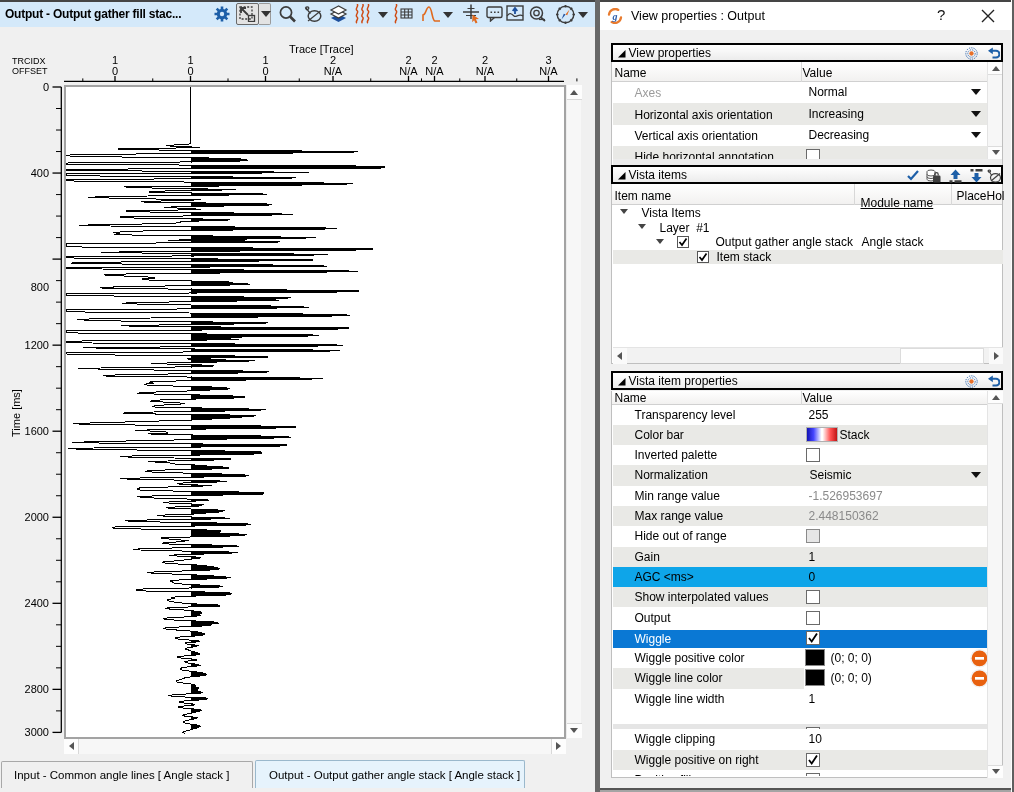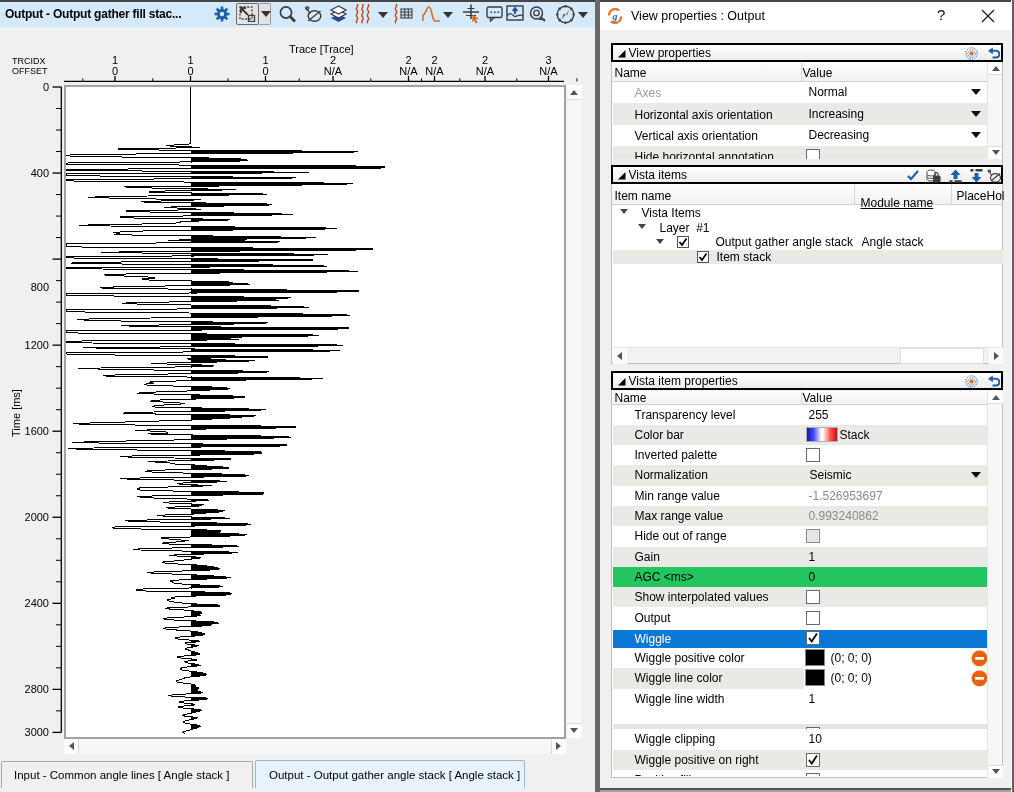--- a/index.html
+++ b/index.html
@@ -409,31 +409,31 @@
 <div class="abs t12" style="left:22px;top:3px;">Normalization</div>
 <div class="abs t12" style="left:197px;top:3px;">Seismic</div>
         <div class="dd" style="left:358px;top:7px;"></div>
 </div>
 <div class="row" style="top:95.19999999999999px;height:20.3px;background:#fff;">
 <div class="abs t12" style="left:22px;top:3px;">Min range value</div>
 <div class="abs t12" style="left:196px;top:3px;color:#8a8a8a;">-1.526953697</div>
 </div>
 <div class="row" style="top:115.49999999999999px;height:20.3px;background:#e9e9e6;">
 <div class="abs t12" style="left:22px;top:3px;">Max range value</div>
-<div class="abs t12" style="left:196px;top:3px;color:#8a8a8a;">0.993240862</div>
+<div class="abs t12" style="left:196px;top:3px;color:#8a8a8a;">2.448150362</div>
 </div>
 <div class="row" style="top:135.79999999999998px;height:20.3px;background:#fff;">
 <div class="abs t12" style="left:22px;top:3px;">Hide out of range</div>
 <div class="cbx" style="left:193px;top:3px;border-color:#8a8a8a;background:#e6e6e6;"></div>
 </div>
 <div class="row" style="top:156.1px;height:20.3px;background:#e9e9e6;">
 <div class="abs t12" style="left:22px;top:3px;">Gain</div>
 <div class="abs t12" style="left:196px;top:3px;">1</div>
 </div>
-<div class="row" style="top:176.4px;height:20.3px;background:#22c55e;">
+<div class="row" style="top:176.4px;height:20.3px;background:#0ea5e9;">
 <div class="abs t12" style="left:22px;top:3px;">AGC &lt;ms&gt;</div>
 <div class="abs t12" style="left:196px;top:3px;">0</div>
 </div>
 <div class="row" style="top:196.70000000000002px;height:20.3px;background:#e9e9e6;">
 <div class="abs t12" style="left:22px;top:3px;">Show interpolated values</div>
 <div class="cbx" style="left:193px;top:3px;border-color:#6a6a6a;background:#fff;"></div>
 </div>
 <div class="row" style="top:217.00000000000003px;height:20.3px;background:#fff;">
 <div class="abs t12" style="left:22px;top:3px;">Output</div>
 <div class="cbx" style="left:193px;top:3px;border-color:#6a6a6a;background:#fff;"></div>

